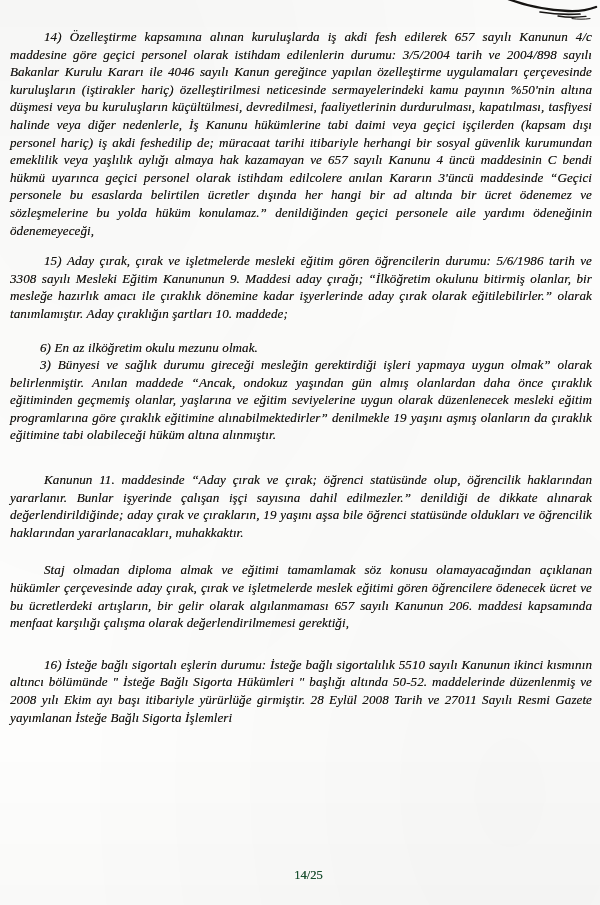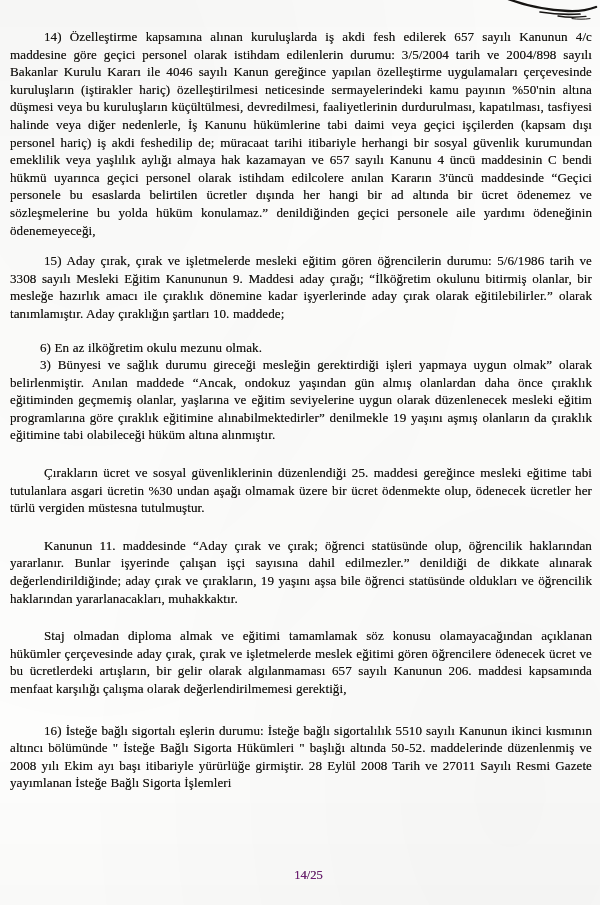--- a/index.html
+++ b/index.html
@@ -29,20 +29,21 @@
       radial-gradient(ellipse at 85% 88%, rgba(0,0,0,0.022), rgba(0,0,0,0) 62%),
       linear-gradient(180deg, rgba(0,0,0,0.012), rgba(0,0,0,0) 18%, rgba(0,0,0,0) 82%, rgba(0,0,0,0.015));
     mix-blend-mode: multiply;
   }
   .content {
     position: absolute;
     left: 10px;
     top: 0;
     width: 582px;
     height: 794px;
+    font-style: italic;
   }
   p.para {
     margin: 0 0 13px 0;
     text-align: justify;
     text-justify: inter-word;
     font-size: 13.1px;
     line-height: 17.6px;
     color: #15130f;
     letter-spacing: 0.005em;
     word-spacing: 0.012em;
@@ -69,21 +70,21 @@
     margin-bottom: 0;
   }
 
   .pageno {
     position: absolute;
     left: 17px;
     right: 0;
     top: 868px;
     text-align: center;
     font-size: 12.6px;
-    color: #701a75;
+    color: #14532d;
     font-family: "Liberation Serif", "DejaVu Serif", serif;
     text-shadow: 0 0 0.4px rgba(0,0,0,0.6);
   }
 
   
   .signature {
     position: absolute;
     right: 2px;
     top: -4px;
     width: 92px;
@@ -118,21 +119,20 @@
 
     <div class="gap-sm"></div>
 
     <div class="list-block">
       <p class="para indent-sm">6) En az ilköğretim okulu mezunu olmak.</p>
       <p class="para indent-sm">3) Bünyesi ve sağlık durumu gireceği mesleğin gerektirdiği işleri yapmaya uygun olmak” olarak belirlenmiştir. Anılan maddede “Ancak, ondokuz yaşından gün almış olanlardan daha önce çıraklık eğitiminden geçmemiş olanlar, yaşlarına ve eğitim seviyelerine uygun olarak düzenlenecek mesleki eğitim programlarına göre çıraklık eğitimine alınabilmektedirler” denilmekle 19 yaşını aşmış olanların da çıraklık eğitimine tabi olabileceği hüküm altına alınmıştır.</p>
     </div>
 
     <div class="gap-md"></div>
 
-    <p class="para indent">Çırakların ücret ve sosyal güvenliklerinin düzenlendiği 25. maddesi gereğince mesleki eğitime tabi tutulanlara asgari ücretin %30 undan aşağı olmamak üzere bir ücret ödenmekte olup, ödenecek ücretler her türlü vergiden müstesna tutulmuştur.</p>
 
     <div class="gap-md"></div>
 
     <p class="para indent">Kanunun 11. maddesinde “Aday çırak ve çırak; öğrenci statüsünde olup, öğrencilik haklarından yararlanır. Bunlar işyerinde çalışan işçi sayısına dahil edilmezler.” denildiği de dikkate alınarak değerlendirildiğinde; aday çırak ve çırakların, 19 yaşını aşsa bile öğrenci statüsünde oldukları ve öğrencilik haklarından yararlanacakları, muhakkaktır.</p>
 
     <div class="gap-md"></div>
 
     <p class="para indent">Staj olmadan diploma almak ve eğitimi tamamlamak söz konusu olamayacağından açıklanan hükümler çerçevesinde aday çırak, çırak ve işletmelerde meslek eğitimi gören öğrencilere ödenecek ücret ve bu ücretlerdeki artışların, bir gelir olarak algılanmaması 657 sayılı Kanunun 206. maddesi kapsamında menfaat karşılığı çalışma olarak değerlendirilmemesi gerektiği,</p>
 
     <div class="gap-lg"></div>

